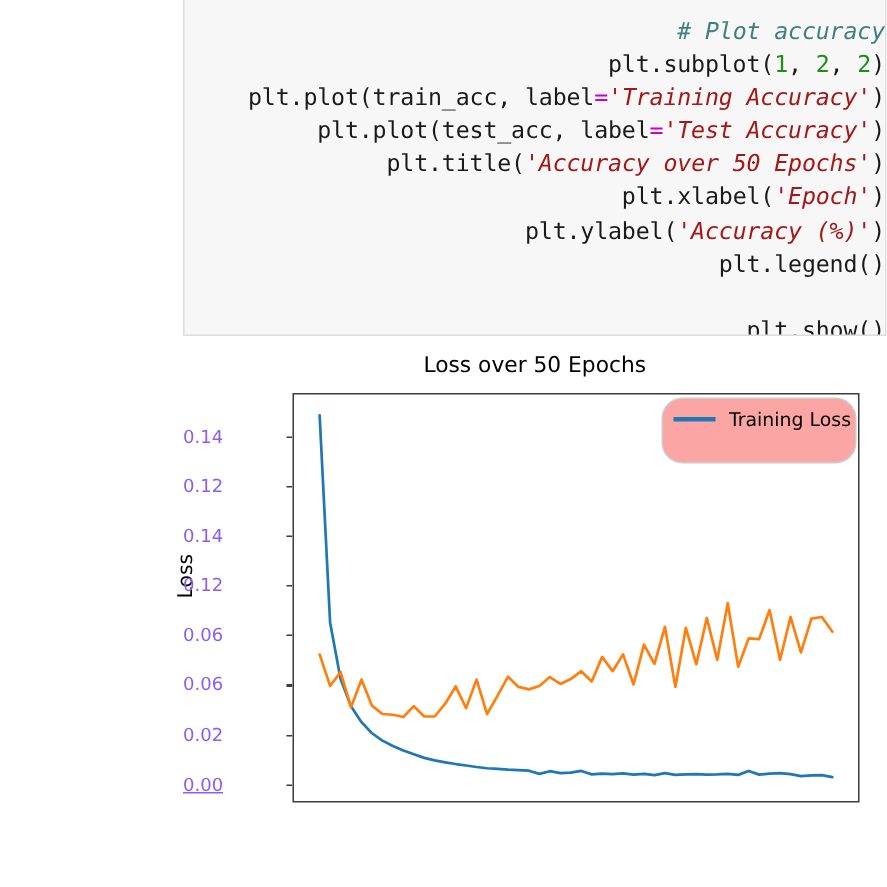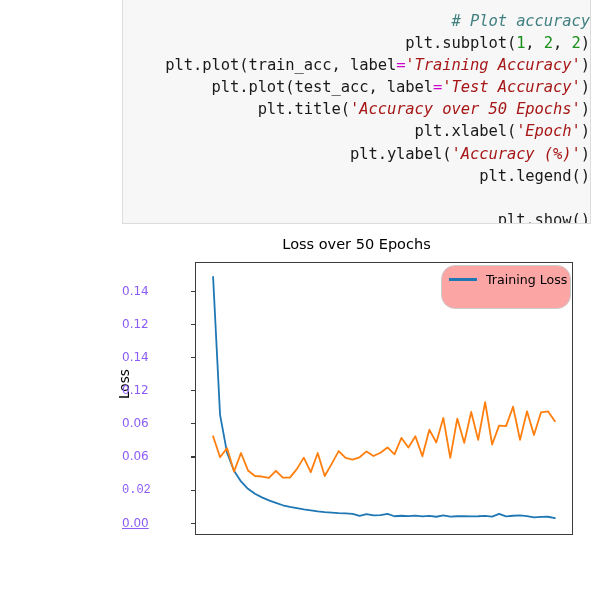--- a/index.html
+++ b/index.html
@@ -150,21 +150,21 @@
 
   <div class="figure">
 
     <div class="chart-title">Loss over 50 Epochs</div>
 
     <div class="ylabel">Loss</div>
 
     <div id="ytick-layer">
         <div class="ytick-label" style="top: 294.591px; left: 0px; width: 62px; text-decoration: underline;">0.00</div>
         <div class="ytick-mark" style="left: 69px; top: 294.591px;"></div>
-        <div class="ytick-label" style="top: 261.5px; left: 0px; width: 62px; font-family: Liberation Mono, monospace;">0.02</div>
+        <div class="ytick-label" style="top: 261.5px; left: 0px; width: 62px;">0.02</div>
         <div class="ytick-mark" style="left: 69px; top: 261.5px;"></div>
         <div class="ytick-label" style="top: 228.409px; left: 0px; width: 62px;">0.06</div>
         <div class="ytick-mark" style="left: 69px; top: 228.409px;"></div>
         <div class="ytick-label" style="top: 195.318px; left: 0px; width: 62px;">0.06</div>
         <div class="ytick-mark" style="left: 69px; top: 195.318px;"></div>
         <div class="ytick-label" style="top: 162.227px; left: 0px; width: 62px;">0.12</div>
         <div class="ytick-mark" style="left: 69px; top: 162.227px;"></div>
         <div class="ytick-label" style="top: 129.136px; left: 0px; width: 62px;">0.14</div>
         <div class="ytick-mark" style="left: 69px; top: 129.136px;"></div>
         <div class="ytick-label" style="top: 96.0455px; left: 0px; width: 62px;">0.12</div>

